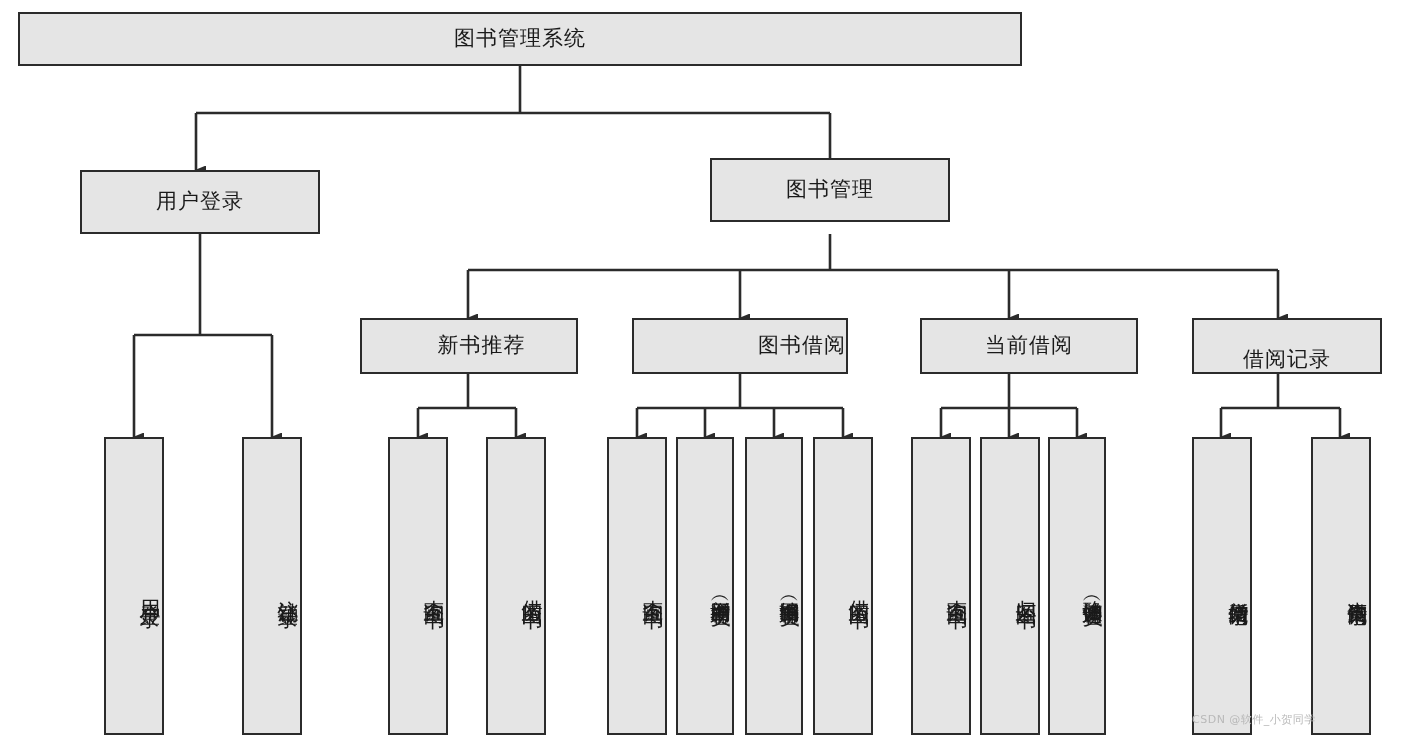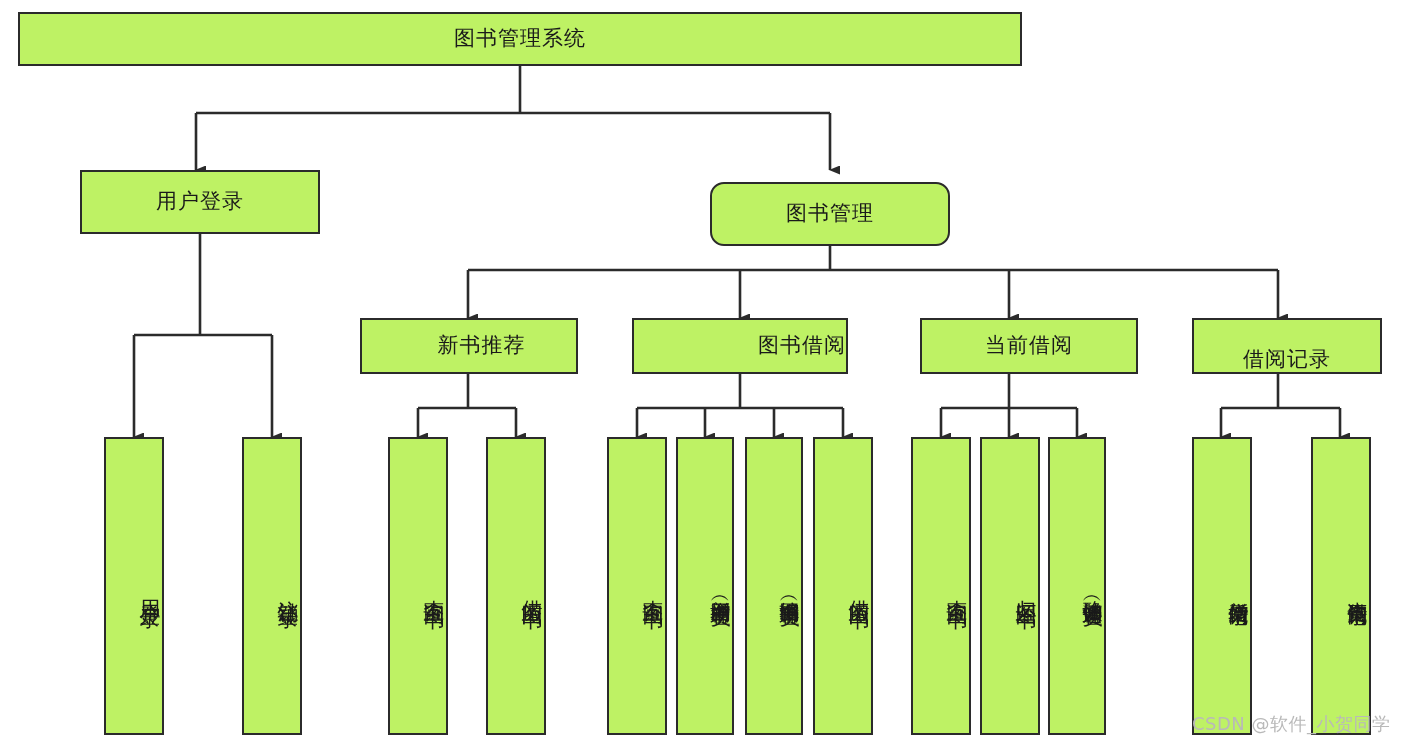--- a/index.html
+++ b/index.html
@@ -22,21 +22,21 @@
     left: 0;
     top: 0;
     width: 1405px;
     height: 747px;
     pointer-events: none;
   }
   .node {
     position: absolute;
     box-sizing: border-box;
     border: 2px solid #2b2b2b;
-    background: #bef264;
+    background: #e5e5e5;
     display: flex;
     align-items: center;
     justify-content: center;
     color: #1a1a1a;
   }
   .node.horiz {
     font-size: 21px;
     line-height: 1.2;
     letter-spacing: 1px;
     white-space: nowrap;
@@ -54,21 +54,21 @@
     overflow: hidden;
   }
   .node.vert.tall-text {
     font-size: 20px;
     letter-spacing: 1px;
   }
   .watermark {
     position: absolute;
     left: 1192px;
     top: 712px;
-    font-size: 18px;
+    font-size: 11px;
     color: #b9b9b9;
     white-space: nowrap;
     letter-spacing: 0.5px;
   }
 </style>
 </head>
 <body>
 
 <div id="canvas">
 
@@ -124,21 +124,21 @@
     </g>
   </svg>
 
   <div class="node horiz" style="left:18px; top:12px; width:1004px; height:54px;">
     <span>图书管理系统</span>
   </div>
 
   <div class="node horiz" style="left:80px; top:170px; width:240px; height:64px;">
     <span>用户登录</span>
   </div>
-  <div class="node horiz" style="left:710px; top:182px; width:240px; height:64px;border-radius:14px;">
+  <div class="node horiz" style="left:710px; top:158px; width:240px; height:64px;">
     <span>图书管理</span>
   </div>
 
   <div class="node horiz" style="left:360px; top:318px; width:218px; height:56px;padding-left:25px;">
     <span>新书推荐</span>
   </div>
   <div class="node horiz" style="left:632px; top:318px; width:216px; height:56px;justify-content:flex-end;">
     <span>图书借阅</span>
   </div>
   <div class="node horiz" style="left:900px; top:318px; width:218px; height:56px;margin-left:20px;">

